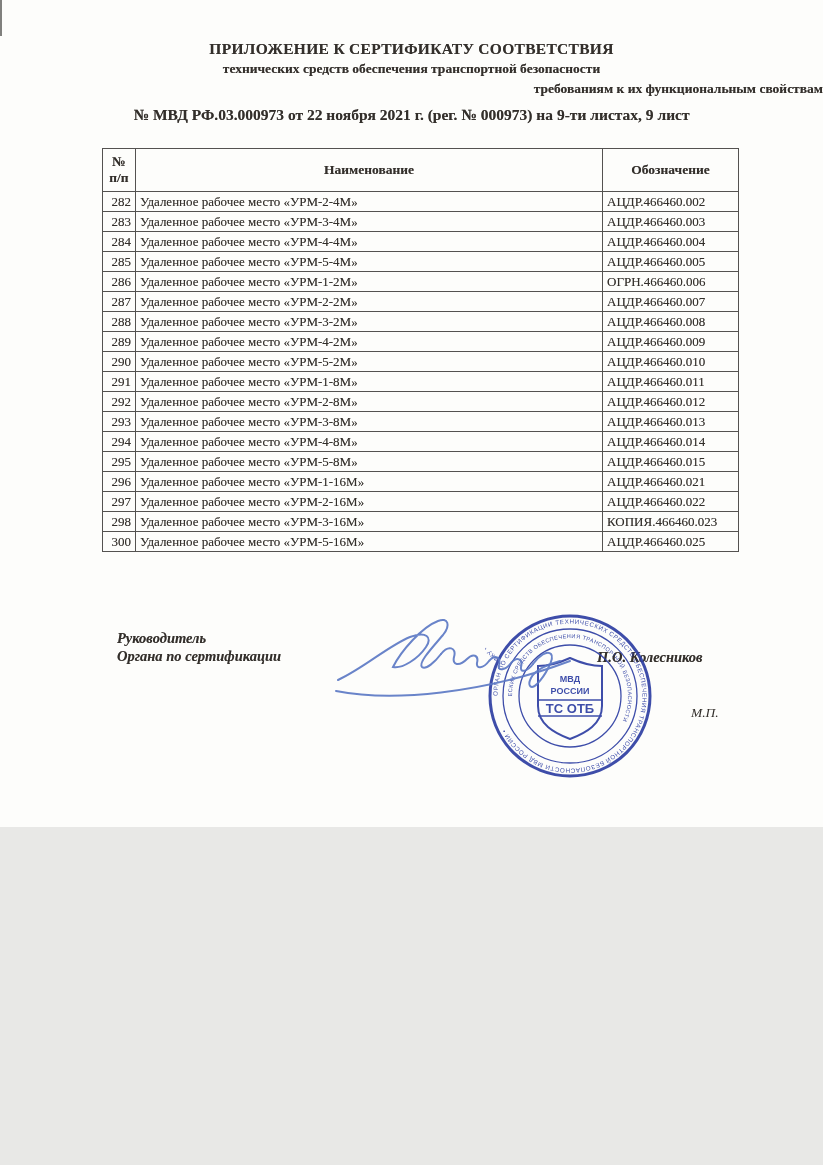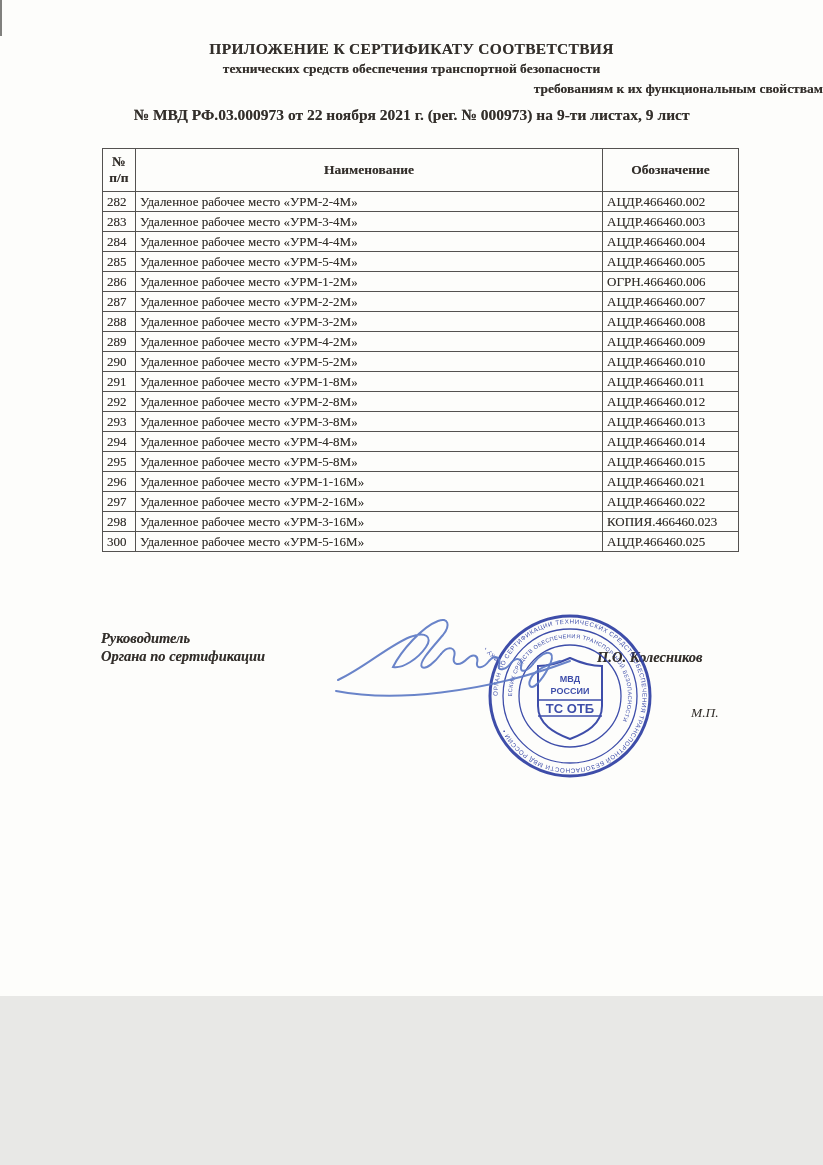--- a/index.html
+++ b/index.html
@@ -1,39 +1,39 @@
 <!DOCTYPE html>
 <html><head>
 <meta charset="utf-8">
 <style>
   html,body{margin:0;padding:0;background:#e8e8e6;}
-  .page{position:relative;width:823px;height:996px;background:#fdfdfb;
+  .page{position:relative;width:823px;height:827px;background:#fdfdfb;
         font-family:"Liberation Serif", serif;color:#332f2b;overflow:hidden;
         box-shadow:0 0 4px rgba(0,0,0,.25);}
   .abs{position:absolute;}
   .ctr{left:0;right:0;text-align:center;}
   .title1{top:40px;font-size:15.5px;font-weight:bold;letter-spacing:.3px;}
   .title2{top:61px;font-size:13.5px;font-weight:bold;}
   .title3{top:81px;font-size:13.5px;font-weight:bold;text-align:right;}
   .docline{top:106px;font-size:15.5px;font-weight:bold;}
   .title1,.title2,.title3,.docline{text-shadow:0 0 .5px rgba(55,50,45,.55);}
 
   table.main{position:absolute;left:102px;top:148px;width:636px;
              border-collapse:collapse;table-layout:fixed;}
   table.main th,table.main td{border:1px solid #545250;overflow:hidden;white-space:nowrap;}
   table.main th{font-size:13.5px;font-weight:bold;height:40px;text-align:center;
                 text-shadow:0 0 .5px rgba(55,50,45,.5);}
   table.main td{font-size:13px;height:19px;padding:0 4px;
                 text-shadow:0 0 .4px rgba(55,50,45,.45);}
-  td.col-num{text-align:left;}
+  td.col-num{text-align:right;}
   td.col-name{padding-left:9px;}
   td.col-desig{padding-left:16px;}
   .w-num{width:33px;}.w-name{width:467px;}.w-desig{width:136px;}
 
-  .sig-left{left:101px;top:629px;font-size:14.5px;font-weight:bold;font-style:italic;
+  .sig-left{left:117px;top:629px;font-size:14.5px;font-weight:bold;font-style:italic;
             line-height:18px;text-shadow:0 0 .5px rgba(55,50,45,.5);}
   .signer{left:597px;top:649px;font-size:14.5px;font-weight:bold;font-style:italic;
           text-shadow:0 0 .5px rgba(55,50,45,.5);z-index:1;}
   .mp{left:663px;top:705px;font-size:13.5px;font-style:italic;margin-left:28px;}
 
   .stamp-mvd{left:485px;top:610px;z-index:2;opacity:.92;}
   .stamp-tinko{left:486px;top:1003px;opacity:.8;z-index:1;}
   .bluesig{left:330px;top:606px;z-index:3;opacity:.9;}
   .darksig{left:585px;top:1022px;z-index:3;opacity:.95;}
 

